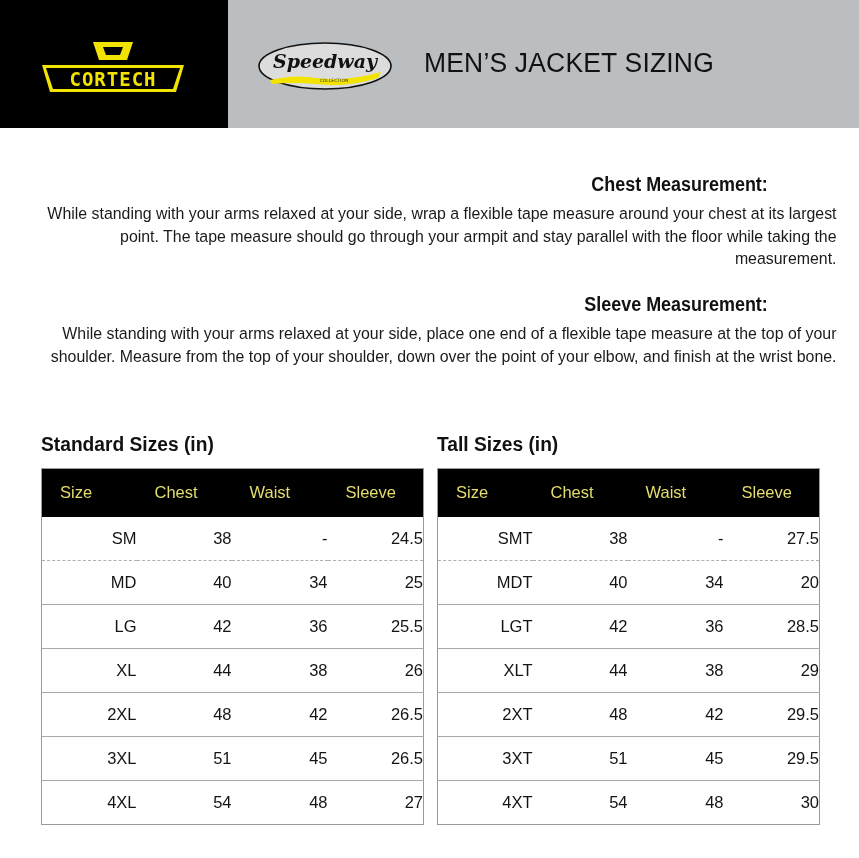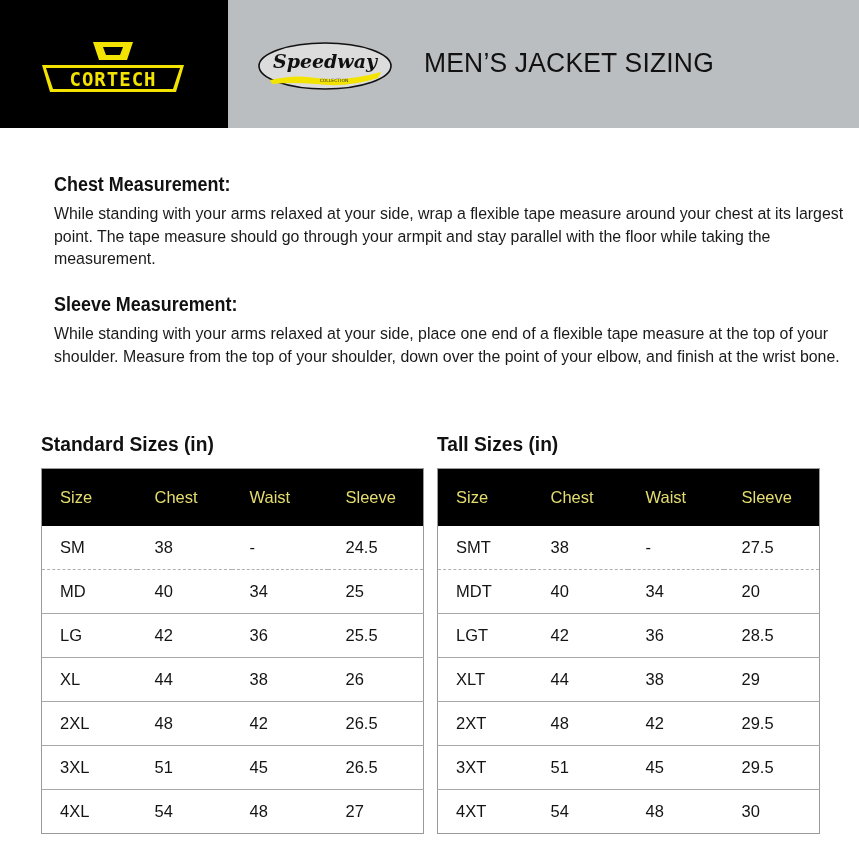--- a/index.html
+++ b/index.html
@@ -5,33 +5,33 @@
   * { box-sizing: border-box; margin: 0; padding: 0; }
   html, body { width: 859px; height: 858px; background: #ffffff; overflow: hidden; }
   body { font-family: "Liberation Sans", "DejaVu Sans", sans-serif; color: #1a1a1a; position: relative; }
 
   .header { position: absolute; left: 0; top: 0; width: 859px; height: 128px; background: #bbbec1; }
   .header-black { position: absolute; left: 0; top: 0; width: 228px; height: 128px; background: #000000; text-align: center; }
   .cortech-logo { position: absolute; left: 40px; top: 40px; width: 146px; height: 56px; }
   .speedway-logo { position: absolute; left: 256px; top: 40px; width: 138px; height: 52px; }
   .page-title { position: absolute; left: 424px; top: 48px; font-size: 27px; font-weight: 400; color: #111; letter-spacing: 0.2px; transform: scaleX(0.98); transform-origin: left; }
 
-  .section { position: absolute; left: 54px; width: 790px; }
+  .section { position: absolute; left: 41px; width: 790px; text-align: right; }
   .section h2 { font-size: 19.5px; font-weight: 700; color: #111; line-height: 24px; transform: scaleX(0.92); transform-origin: left; }
   .section p { margin-top: 6px; font-size: 17.2px; line-height: 22.5px; color: #1a1a1a; transform: scaleX(0.925); transform-origin: left; width: 860px; }
   .chest { top: 172px; }
   .sleeve { top: 292px; }
 
   .table-block { position: absolute; top: 432px; width: 383px; }
   .table-block.standard { left: 41px; }
   .table-block.tall { left: 437px; }
   .table-title { font-size: 20px; font-weight: 700; color: #111; height: 36px; line-height: 24px; transform: scaleX(0.96); transform-origin: left; }
   .size-table { width: 383px; border-collapse: collapse; border: 1px solid #9a9a9a; }
-  .size-table th { background: #000000; color: #e4dd6e; font-weight: 400; font-size: 16.5px; text-align: left; height: 57px; padding-left: 18px; }
-  .size-table td { height: 44px; font-size: 16.5px; color: #141414; padding-left: 18px; border-top: 1px solid #a8a8a8; }
+  .size-table th { background: #000000; color: #e4dd6e; font-weight: 400; font-size: 16.5px; text-align: left; height: 48px; padding-left: 18px; }
+  .size-table td { height: 44px; font-size: 16.5px; color: #141414; padding-left: 18px; border-top: 1px solid #a8a8a8; text-align: right; }
   .size-table tr.first td { border-top: none; }
   .size-table tr.second td { border-top: 1px dashed #b0b0b0; }
   .size-table th:nth-child(1), .size-table td:nth-child(1) { width: 95px; }
   .size-table th:nth-child(2), .size-table td:nth-child(2) { width: 95px; }
   .size-table th:nth-child(3), .size-table td:nth-child(3) { width: 96px; }
 </style>
 </head>
 <body>
 
 <div class="header">

